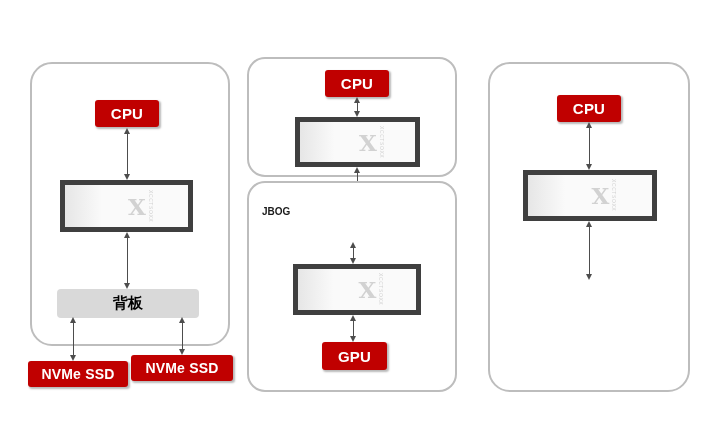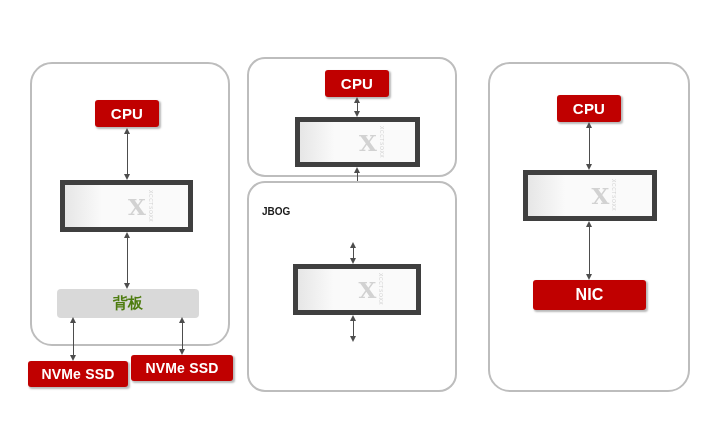--- a/index.html
+++ b/index.html
@@ -9,21 +9,21 @@
 
   .container { position:absolute; border:2px solid #bdbdbd; border-radius:22px; background:#ffffff; }
 
   .redbox { position:absolute; background:#c00000; color:#ffffff; font-weight:bold;
             display:flex; align-items:center; justify-content:center;
             border-radius:3px; box-shadow:1.5px 1.5px 2px rgba(0,0,0,0.28);
             font-size:15px; letter-spacing:0.2px; }
 
   .graybox { position:absolute; background:#d9d9d9; display:flex; align-items:center;
              justify-content:center; font-weight:bold; border-radius:4px; }
-  .backplane { color:#4d7c0f; font-size:15px; }
+  .backplane { color:#000000; font-size:15px; }
   .pcie { color:#1a1a1a; font-size:15px; line-height:1.25; flex-direction:column; }
 
   .chip { position:absolute; border:5px solid #3f3f3f;
           background:linear-gradient(90deg,#e6e6e6 0%, #fafafa 30%);
           display:flex; align-items:center; justify-content:center; }
   .chip-inner { display:flex; align-items:center; gap:2px; transform:translateX(14px); }
   .chip-x { color:#d2d2d2; font-weight:bold; font-size:23px; line-height:1;
             font-family:"DejaVu Serif", serif; }
   .chip-vtext { color:#d2d2d2; font-size:5px; letter-spacing:0.6px;
                 writing-mode:vertical-rl; line-height:1; }
@@ -90,31 +90,31 @@
 
   <div class="chip" style="left:293px; top:264px; width:128px; height:51px;">
     <div class="chip-inner">
       <span class="chip-x">X</span>
       <span class="chip-vtext">XCCTSOXX</span>
     </div>
   </div>
 
   <div class="varrow" style="left:353px; top:321px; height:15px;"></div>
 
+  <div class="redbox" style="left:322px; top:342px; width:65px; height:28px;">GPU</div>
 
   <div class="container" style="left:488px; top:62px; width:202px; height:330px;"></div>
 
   <div class="redbox" style="left:557px; top:95px; width:64px; height:27px;">CPU</div>
 
   <div class="varrow" style="left:589px; top:128px; height:36px;"></div>
 
   <div class="chip" style="left:523px; top:170px; width:134px; height:51px;">
     <div class="chip-inner">
       <span class="chip-x">X</span>
       <span class="chip-vtext">XCCTSOXX</span>
     </div>
   </div>
 
   <div class="varrow" style="left:589px; top:227px; height:47px;"></div>
 
-  <div class="redbox" style="left:533px; top:280px; width:113px; height:30px; font-size:16px;">NIC</div>
 
 </div>
 
 </body></html>

